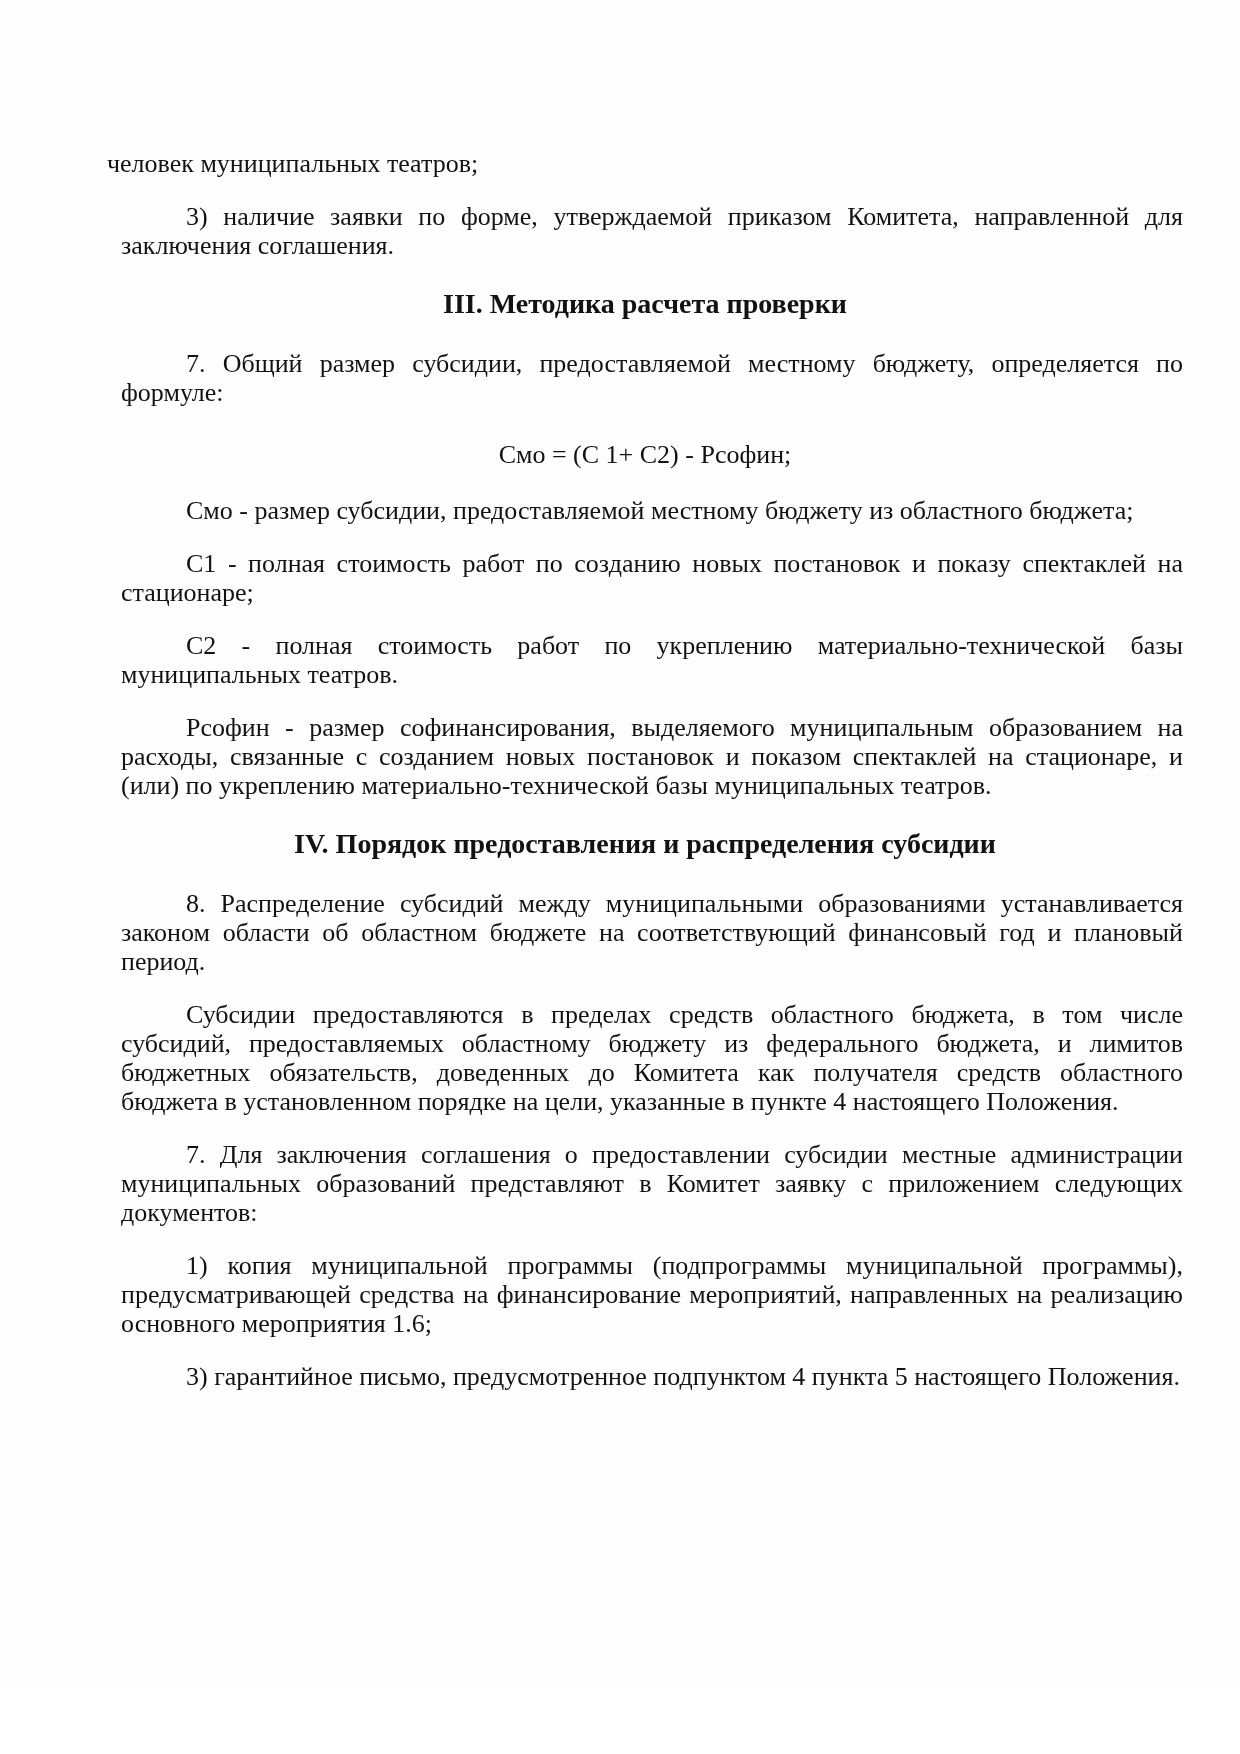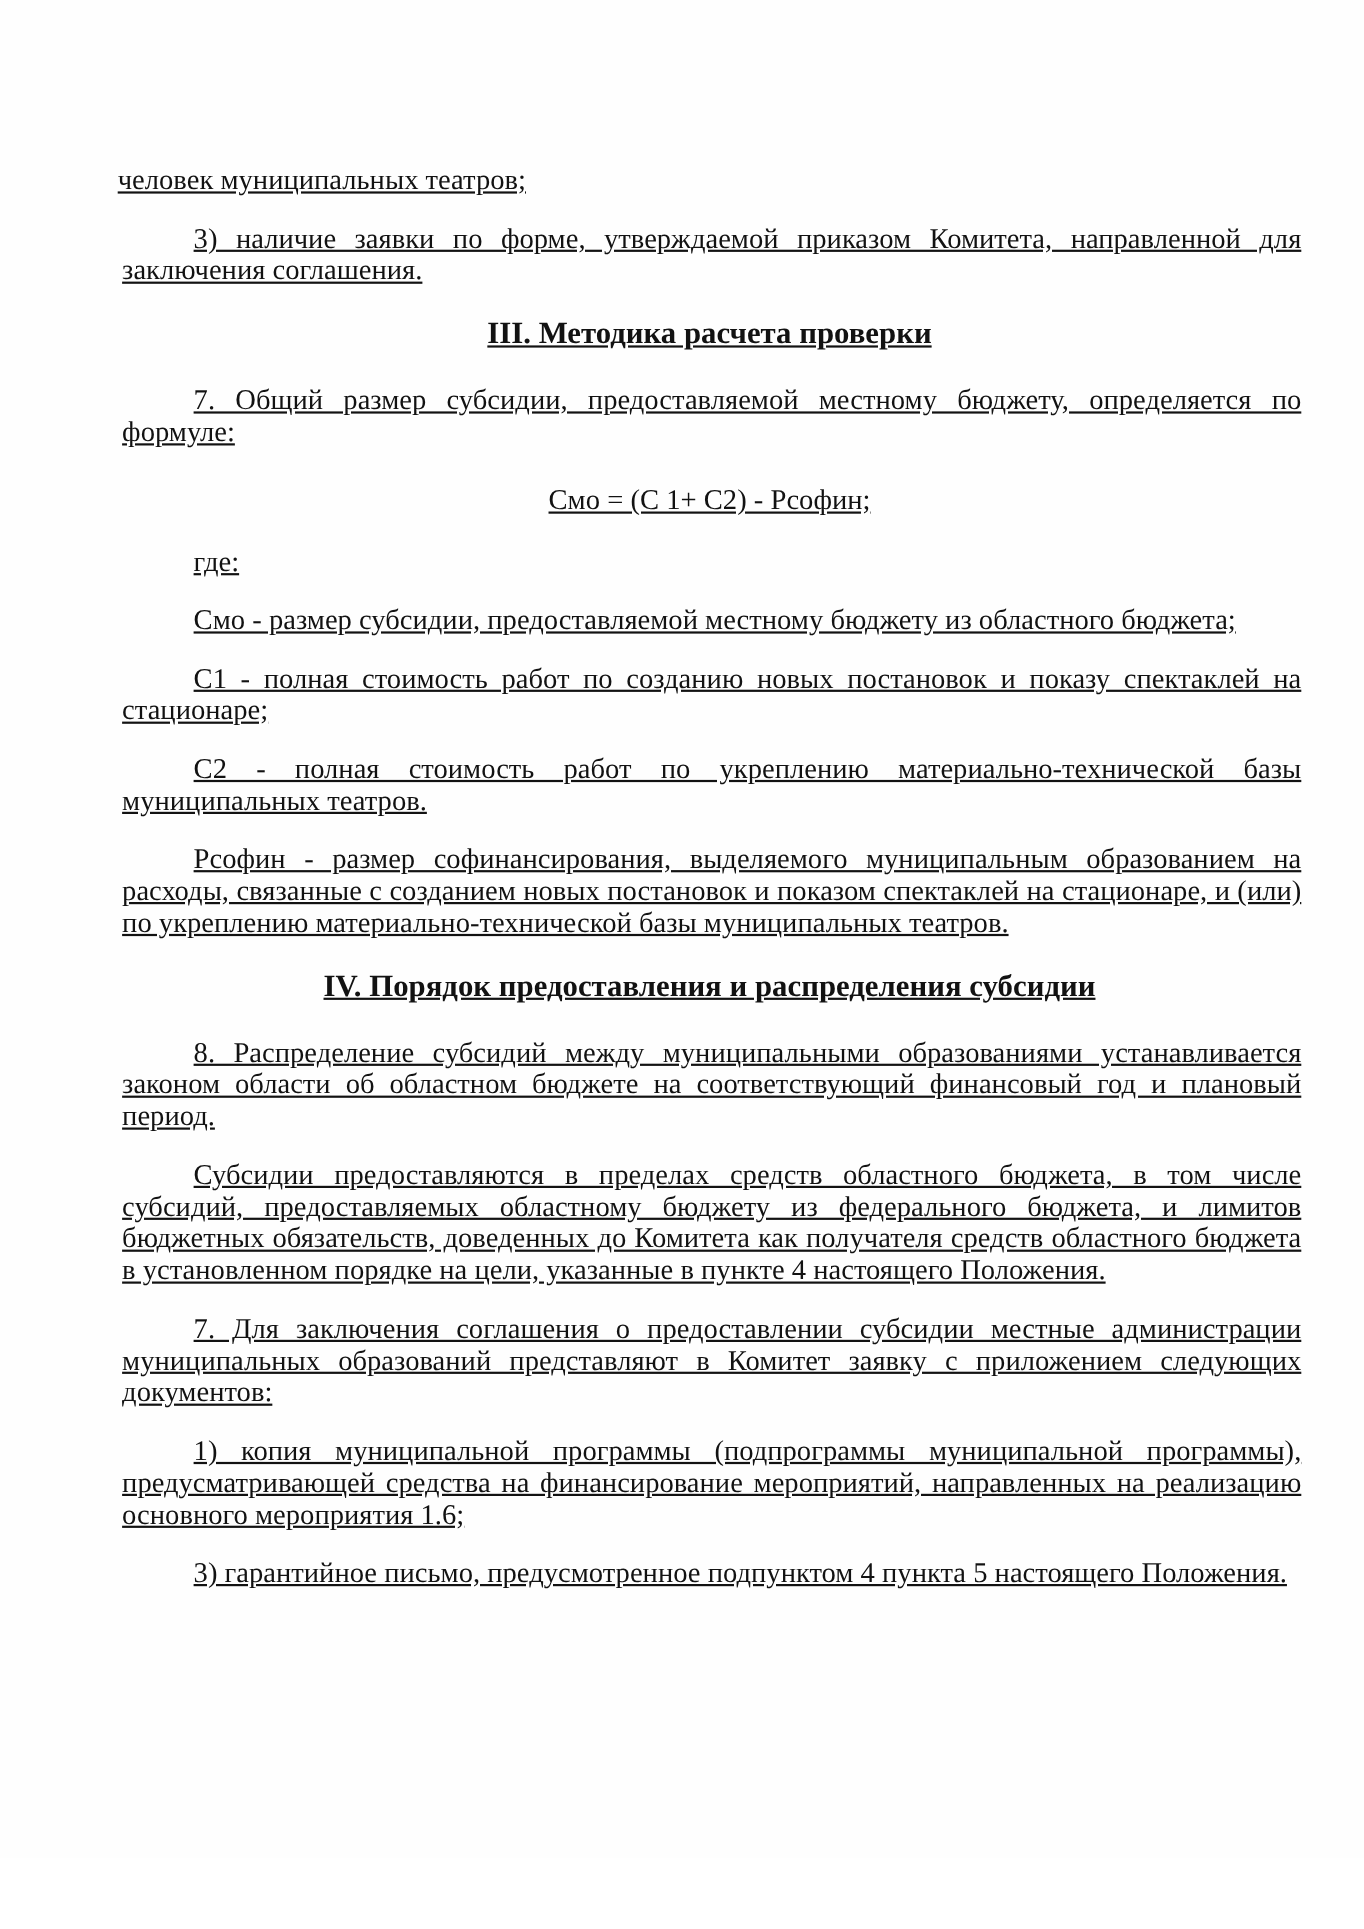--- a/index.html
+++ b/index.html
@@ -12,24 +12,23 @@
     width: 1240px;
     height: 1689px;
     box-sizing: border-box;
     background: #fefefe;
     color: #121212;
     font-family: "Liberation Serif", "DejaVu Serif", serif;
     font-size: 26px;
     line-height: 29px;
     padding: 149px 57px 35px 107px;
     overflow: hidden;
-    text-decoration: underline;
   }
   .para {
-    margin: 0 0 24px 4px;
+    margin: 0 0 24px 14px;
     text-align: justify;
     text-indent: 65px;
   }
   .cont {
     margin: 0 0 24px 0;
     text-align: justify;
     text-indent: 0;
   }
   .heading {
     margin: 29px 0 31px 0;
@@ -47,21 +46,20 @@
 </style>
 </head>
 <body>
 
 <div class="page">
   <p class="cont">человек муниципальных театров;</p>
   <p class="para">3) наличие заявки по форме, утверждаемой приказом Комитета, направленной для заключения соглашения.</p>
   <h2 class="heading">III. Методика расчета проверки</h2>
   <p class="para">7. Общий размер субсидии, предоставляемой местному бюджету, определяется по формуле:</p>
   <p class="formula">Смо = (С 1+ С2) - Рсофин;</p>
-  <p class="para">где:</p>
   <p class="para">Смо - размер субсидии, предоставляемой местному бюджету из областного бюджета;</p>
   <p class="para">С1 - полная стоимость работ по созданию новых постановок и показу спектаклей на стационаре;</p>
   <p class="para">С2 - полная стоимость работ по укреплению материально-технической базы муниципальных театров.</p>
   <p class="para">Рсофин - размер софинансирования, выделяемого муниципальным образованием на расходы, связанные с созданием новых постановок и показом спектаклей на стационаре, и (или) по укреплению материально-технической базы муниципальных театров.</p>
   <h2 class="heading">IV. Порядок предоставления и распределения субсидии</h2>
   <p class="para">8. Распределение субсидий между муниципальными образованиями устанавливается законом области об областном бюджете на соответствующий финансовый год и плановый период.</p>
   <p class="para">Субсидии предоставляются в пределах средств областного бюджета, в том числе субсидий, предоставляемых областному бюджету из федерального бюджета, и лимитов бюджетных обязательств, доведенных до Комитета как получателя средств областного бюджета в установленном порядке на цели, указанные в пункте 4 настоящего Положения.</p>
   <p class="para">7. Для заключения соглашения о предоставлении субсидии местные администрации муниципальных образований представляют в Комитет заявку с приложением следующих документов:</p>
   <p class="para">1) копия муниципальной программы (подпрограммы муниципальной программы), предусматривающей средства на финансирование мероприятий, направленных на реализацию основного мероприятия 1.6;</p>
   <p class="para">3) гарантийное письмо, предусмотренное подпунктом 4 пункта 5 настоящего Положения.</p>

